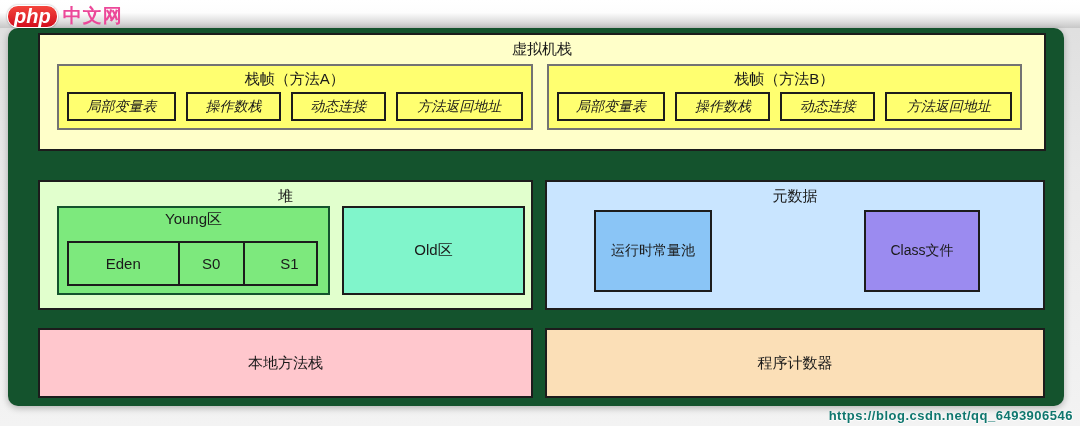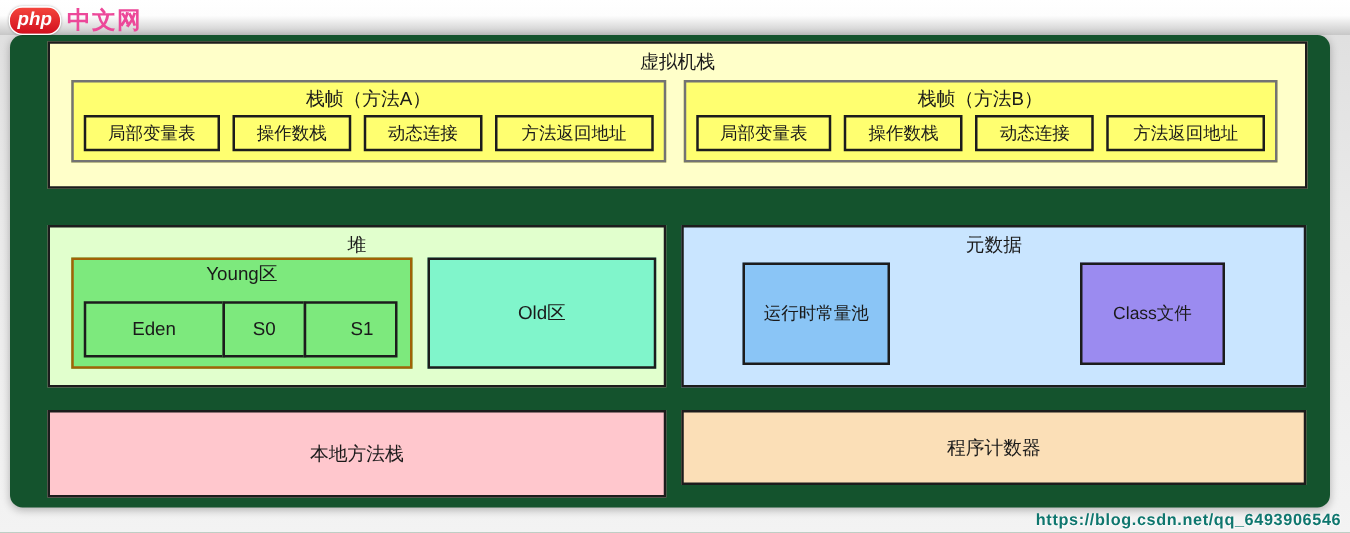--- a/index.html
+++ b/index.html
@@ -11,49 +11,49 @@
     color:#1a1a1a;
   }
   .topbar {
     position:absolute; top:0; left:0; width:1080px; height:28px;
     background:linear-gradient(to bottom,#ffffff 0%, #fdfdfd 45%, #c7c7c7 100%);
   }
   .logo { position:absolute; top:3px; left:7px; display:flex; align-items:center; gap:5px; z-index:5; cursor:pointer; }
   .logo-badge {
     background:linear-gradient(to bottom,#f4453c,#d20f1e);
     color:#fff; font-weight:bold; font-style:italic;
-    font-size:15px; line-height:14px; padding:3px 6px 4px 6px;
+    font-size:20px; line-height:14px; padding:3px 6px 4px 6px;
     border-radius:11px; border:1.5px solid #ffffff;
     box-shadow:0 0 2px rgba(0,0,0,.35);
   }
   .logo-site { font-size:19px; font-weight:bold; color:#ec4899; letter-spacing:1px; }
   .card {
     position:absolute; left:8px; top:28px; width:1056px; height:378px;
     background:#14532d; border-radius:10px;
     box-shadow:0 2px 7px rgba(0,0,0,0.28);
   }
   .bx { position:absolute; border:2px solid #1c1c1c; }
   .bx-title { text-align:center; padding-top:5px; font-size:15px; white-space:nowrap; }
 
   
   .vmstack { left:30px; top:5px; width:1008px; height:118px; background:#ffffc9; }
   .frames { position:absolute; left:17px; right:22px; top:29px; bottom:19px; display:flex; gap:14px; }
   .frame { flex:1; background:#ffff70; border:2px solid #737373; position:relative; }
   .frame .bx-title { padding-top:4px; }
-  .slots { position:absolute; left:8px; right:8px; bottom:7px; height:29px; display:flex; justify-content:space-between; gap:10px; }
+  .slots { position:absolute; left:8px; right:8px; bottom:7px; height:29px; display:flex; justify-content:space-between; gap:10px;font-style:italic; }
   .slot {
     background:#ffff70; border:2px solid #1c1c1c; flex:1 1 auto;
     display:flex; align-items:center; justify-content:center;
     font-size:14px; white-space:nowrap; padding:0 12px;
   }
   .slot.wide { flex-grow:1.35; }
 
   
   .heap { left:30px; top:152px; width:495px; height:130px; background:#e1ffcd; }
-  .young { position:absolute; left:17px; top:24px; width:273px; height:89px; background:#7de97d; border:2px solid #a16207; }
+  .young { position:absolute; left:17px; top:24px; width:273px; height:89px; background:#7de97d; border:2px solid #14532d; }
   .young .bx-title { padding-top:2px; }
   .young-row { position:absolute; left:8px; right:10px; top:33px; bottom:7px; display:flex; }
   .ycell {
     border:2px solid #1c1c1c; background:#7de97d;
     display:flex; align-items:center; justify-content:center; font-size:15px;
   }
   .ycell + .ycell { margin-left:-2px; }
   .ycell.eden { flex:2.05; } .ycell.s0 { flex:1.2; } .ycell.s1 { flex:1;padding-left:18px; }
   .old { position:absolute; left:302px; top:24px; width:183px; height:89px; background:#80f5cb; border:2px solid #1c1c1c;
          display:flex; align-items:center; justify-content:center; font-size:15px; }
@@ -65,21 +65,21 @@
     display:flex; align-items:center; justify-content:center; font-size:14px; white-space:nowrap;
   }
   .constpool { left:47px; width:118px; background:#8ac5f6; }
   .classfile { left:317px; width:116px; background:#9b8bf0; }
 
   
   .native, .pc {
     display:flex; align-items:center; justify-content:center; font-size:15px;
   }
   .native { left:30px; top:300px; width:495px; height:70px; background:#ffc7cd; }
-  .pc     { left:537px; top:300px; width:500px; height:60px; background:#fbdfb7; }
+  .pc     { left:537px; top:300px; width:500px; height:70px; background:#fbdfb7; }
 
   .watermark {
     position:absolute; right:7px; bottom:3px; z-index:6;
     font-size:13px; font-weight:bold; letter-spacing:.5px;
     color:#0f766e; text-shadow:0 1px 1px #ffffff, 1px 0 0 rgba(255,255,255,.6);
   }
 </style>
 </head>
 <body>
 

